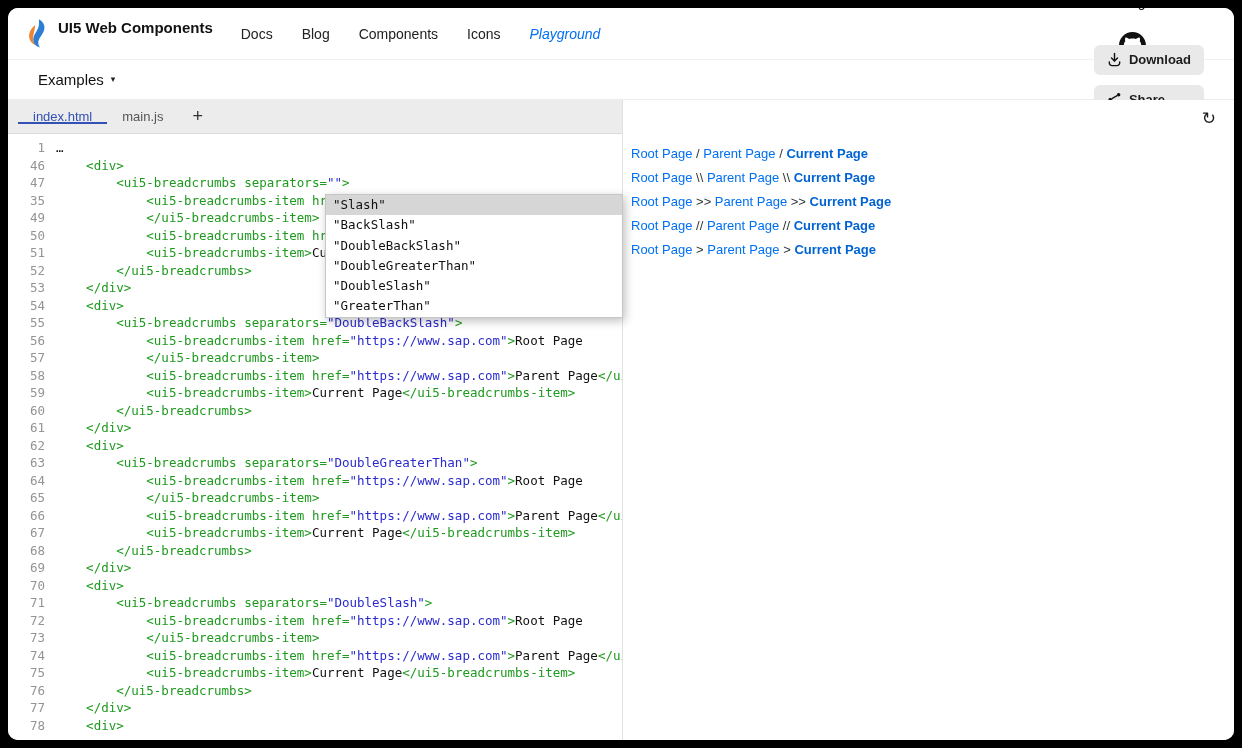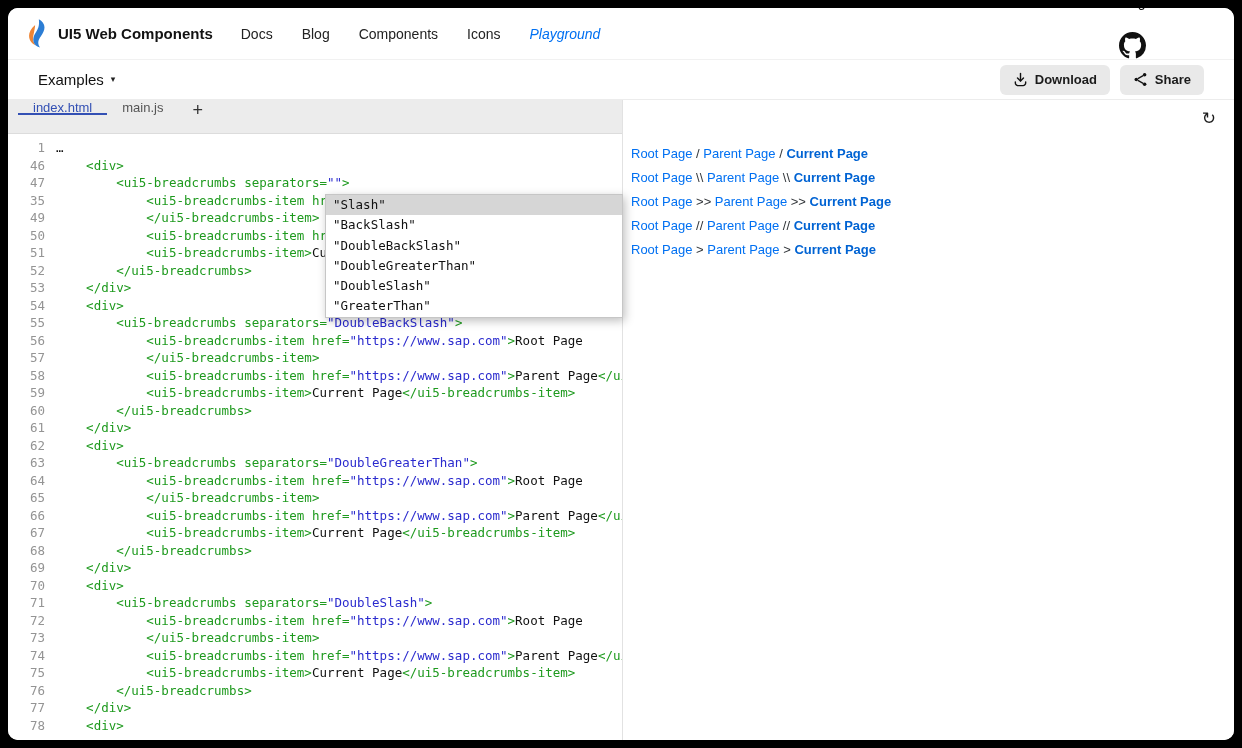--- a/index.html
+++ b/index.html
@@ -10,48 +10,48 @@
     --current-page-blue:#0063d3;
   }
   *{margin:0;padding:0;box-sizing:border-box;}
   html,body{width:1242px;height:748px;background:#000;overflow:hidden;
     font-family:"Liberation Sans",sans-serif;}
   .window{position:absolute;left:8px;top:8px;width:1226px;height:732px;background:#fff;
     border-radius:10px;overflow:hidden;display:flex;flex-direction:column;}
   
   .header{height:52px;flex:0 0 auto;display:flex;align-items:center;padding:0 18px;
     background:#fff;border-bottom:1px solid #f1f1f1;}
-  .brand{display:flex;align-items:center;gap:9px;cursor:pointer;}
+  .brand{display:flex;gap:9px;cursor:pointer;}
   .brand-title{font-weight:bold;font-size:15px;color:#121212;}
   .nav{display:flex;gap:29px;margin-left:28px;font-size:14px;color:#222;}
   .nav-link{cursor:pointer;}
   .nav-link.active{color:var(--accent);font-style:italic;}
   .header-right{margin-left:auto;display:flex;align-items:center;gap:22px;flex-direction:column;}
   .dropdown{display:flex;align-items:center;gap:5px;font-size:14px;color:#161616;cursor:pointer;}
   .caret{font-size:9px;color:#222;line-height:1;}
   .gh{display:flex;align-items:center;cursor:pointer;}
   .search{width:168px;height:30px;border-radius:15px;background:#e8e8e8;display:flex;
     align-items:center;gap:7px;padding:0 11px;}
   .search input{border:none;background:transparent;outline:none;font-size:13px;color:#333;
     width:118px;font-family:"Liberation Sans",sans-serif;margin-top:13px;}
   .search input::placeholder{color:#9a9a9a;}
   
   .toolbar{height:40px;flex:0 0 auto;display:flex;align-items:center;padding:0 30px;
     background:#fff;border-bottom:1px solid #ececec;}
   .examples{display:flex;align-items:center;gap:7px;font-size:15px;color:#111;cursor:pointer;}
-  .toolbar-right{margin-left:auto;display:flex;gap:10px;}
+  .toolbar-right{margin-left:auto;display:flex;gap:10px;flex-direction:column;}
   .btn{height:30px;background:#e9e9e9;border:none;border-radius:6px;display:flex;
     align-items:center;gap:7px;padding:0 13px;font-size:13px;font-weight:bold;color:#1b1b1b;
     font-family:"Liberation Sans",sans-serif;cursor:pointer;}
   
   .content{flex:1;display:flex;min-height:0;}
   .editor-pane{flex:0 0 615px;width:615px;position:relative;display:flex;flex-direction:column;
     border-right:1px solid #e2e2e2;min-height:0;}
   .tabbar{height:34px;flex:0 0 auto;background:#ececec;border-bottom:1px solid #dcdcdc;
-    display:flex;align-items:flex-start;padding-left:10px;}
+    display:flex;align-items:center;padding-left:10px;}
   .tab{display:flex;align-items:center;padding:0 15px;font-size:13px;color:#555;
     position:relative;cursor:pointer;}
   .tab.active{color:var(--tab-active);}
   .tab-underline{position:absolute;left:0;right:0;bottom:0;height:2px;background:var(--tab-active);}
   .newtab{display:flex;align-items:center;padding:0 14px;font-size:18px;color:#333;cursor:pointer;}
   .code{flex:1;overflow:hidden;background:#fff;padding-top:5px;
     font-family:"DejaVu Sans Mono",monospace;font-size:12.5px;line-height:17.5px;}
   .cline{display:flex;white-space:pre;height:17.5px;}
   .gut{flex:0 0 48px;text-align:right;padding-right:11px;color:#949494;}
   .ctext{flex:1;overflow:hidden;}

